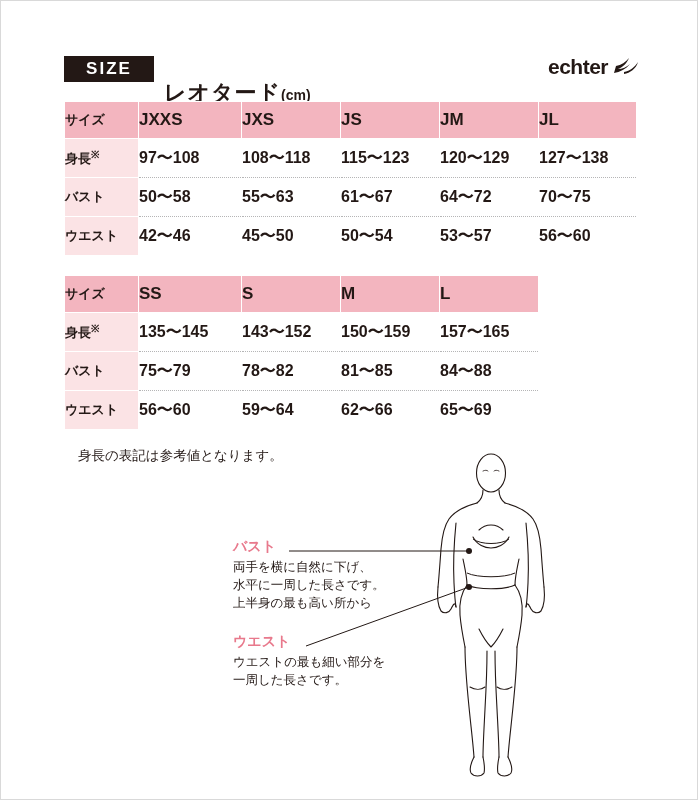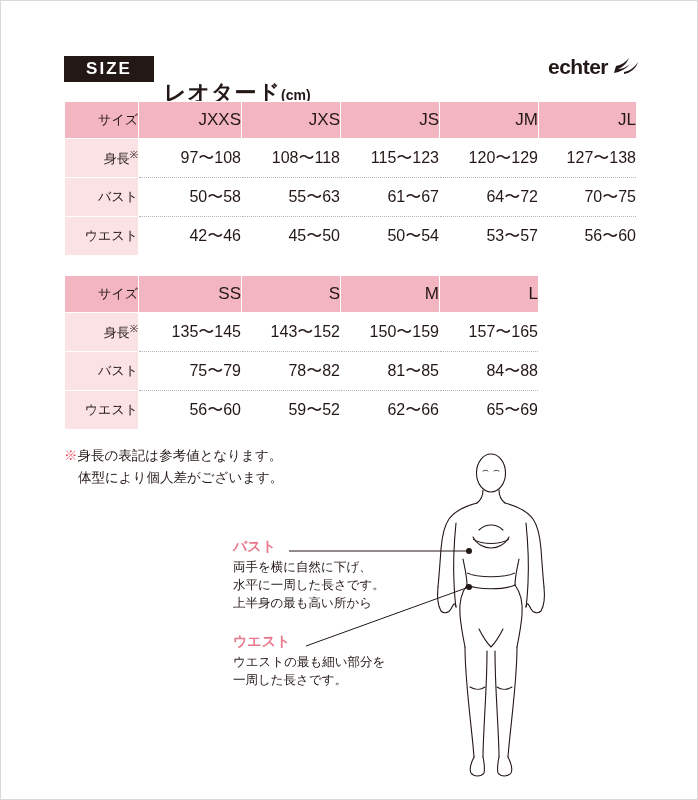--- a/index.html
+++ b/index.html
@@ -81,23 +81,23 @@
 
   
   table.size-table {
     position: absolute;
     border-collapse: collapse;
     table-layout: fixed;
   }
   table.size-table td, table.size-table th {
     border: 1px solid #ffffff;
     padding: 0;
-    text-align: right;
+    text-align: left;
     vertical-align: middle;
-    font-weight: normal;
+    font-weight: bold;
   }
   .hdr-label {
     background: #f3b5bf;
     color: #231815;
     font-size: 13px;
     height: 36px;
   }
   .hdr-val {
     background: #f3b5bf;
     color: #231815;
@@ -273,31 +273,30 @@
         <td class="row-label"><span>バスト</span></td>
         <td class="cell">75〜79</td>
         <td class="cell">78〜82</td>
         <td class="cell">81〜85</td>
         <td class="cell">84〜88</td>
         <td style="background:#ffffff;border:none"></td>
       </tr>
       <tr>
         <td class="row-label"><span>ウエスト</span></td>
         <td class="cell last-row">56〜60</td>
-        <td class="cell last-row">59〜52</td>
+        <td class="cell last-row">59〜64</td>
         <td class="cell last-row">62〜66</td>
         <td class="cell last-row">65〜69</td>
         <td style="background:#ffffff;border:none"></td>
       </tr>
     </tbody>
   </table>
 
   <div class="note">
-    <div><span class="star">※</span><span>身長の表記は参考値となります。</span></div>
-    <div class="note-line2">体型により個人差がございます。</div>
+    <div class="note-line2">身長の表記は参考値となります。</div>
   </div>
 
   <div class="callout" id="callout-bust">
     <div class="callout-title">バスト</div>
     <div class="callout-body">
       <div>両手を横に自然に下げ、</div>
       <div>水平に一周した長さです。</div>
       <div>上半身の最も高い所から</div>
     </div>
   </div>

